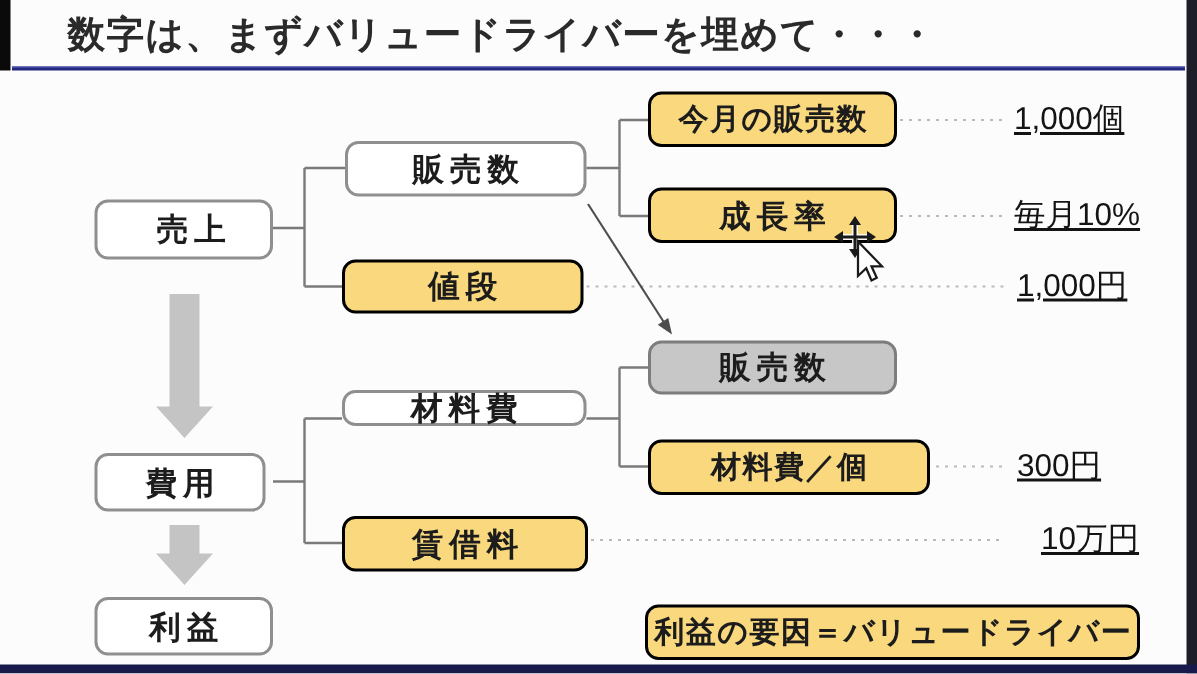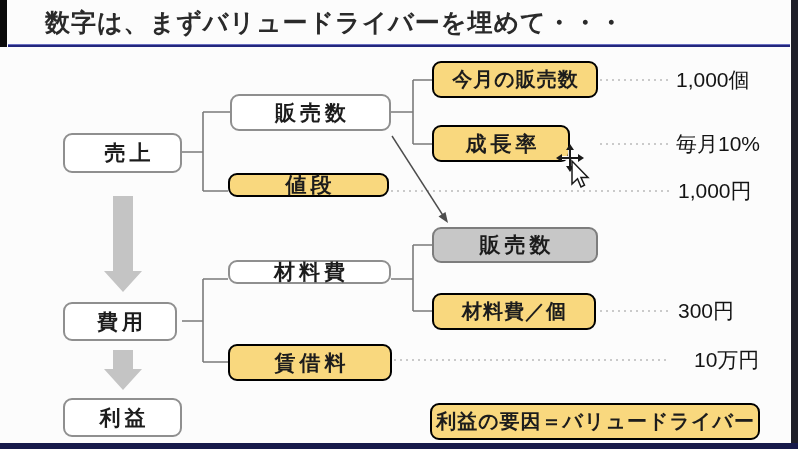--- a/index.html
+++ b/index.html
@@ -29,21 +29,21 @@
     font-size:21px;font-weight:bold;color:#1c1c1c;
     letter-spacing:4px;text-indent:4px;white-space:nowrap;
   }
   .box.white{background:#ffffff;border:2px solid #8f8f8f;}
   .box.yellow{background:#f9d87e;border:2px solid #000000;}
   .box.gray{background:#c7c7c7;border:2px solid #7d7d7d;}
   .box.small-text{font-size:20px;letter-spacing:1px;text-indent:1px;}
   
   .value{
     position:absolute;font-size:21px;color:#141414;white-space:nowrap;
-    height:26px;line-height:26px;
+    height:26px;line-height:26px;text-decoration:underline;
   }
   
   .page-num{position:absolute;left:768px;top:423px;font-size:13px;color:#4a4a4a;margin-top:44px;}
   
   .overlay{position:absolute;left:0;top:0;width:798px;height:449px;pointer-events:none;}
 </style>
 </head>
 <body>
 
 <div class="edge-left"></div>
@@ -85,40 +85,40 @@
 <div class="box white" style="left:63px;top:302px;width:114px;height:39px;">
     <span>費用</span>
   </div>
 <div class="box white" style="left:63px;top:398px;width:119px;height:39px;">
     <span>利益</span>
   </div>
 
 <div class="box white" style="left:230px;top:94px;width:161px;height:37px;">
     <span>販売数</span>
   </div>
-<div class="box yellow" style="left:228px;top:173px;width:161px;height:24px;">
+<div class="box yellow" style="left:228px;top:173px;width:161px;height:36px;">
     <span>値段</span>
   </div>
 <div class="box white" style="left:228px;top:260px;width:163px;height:24px;">
     <span>材料費</span>
   </div>
 <div class="box yellow" style="left:228px;top:344px;width:164px;height:37px;">
     <span>賃借料</span>
   </div>
 
 <div class="box yellow small-text" style="left:432px;top:61px;width:166px;height:37px;">
     <span>今月の販売数</span>
   </div>
-<div class="box yellow" style="left:432px;top:125px;width:138px;height:37px;">
+<div class="box yellow" style="left:432px;top:125px;width:166px;height:37px;">
     <span>成長率</span>
   </div>
 <div class="box gray" style="left:432px;top:227px;width:166px;height:36px;">
     <span>販売数</span>
   </div>
-<div class="box yellow small-text" style="left:432px;top:293px;width:164px;height:37px;">
+<div class="box yellow small-text" style="left:432px;top:293px;width:188px;height:37px;">
     <span>材料費／個</span>
   </div>
 
 <div class="value" style="left:676px;top:67px;">1,000個</div>
 <div class="value" style="left:676px;top:131px;">毎月10%</div>
 <div class="value" style="left:678px;top:178px;">1,000円</div>
 <div class="value" style="left:678px;top:298px;">300円</div>
 <div class="value" style="left:678px;top:347px;margin-left:16px;">10万円</div>
 
 <div class="box yellow small-text" style="left:430px;top:403px;width:330px;height:37px;">

